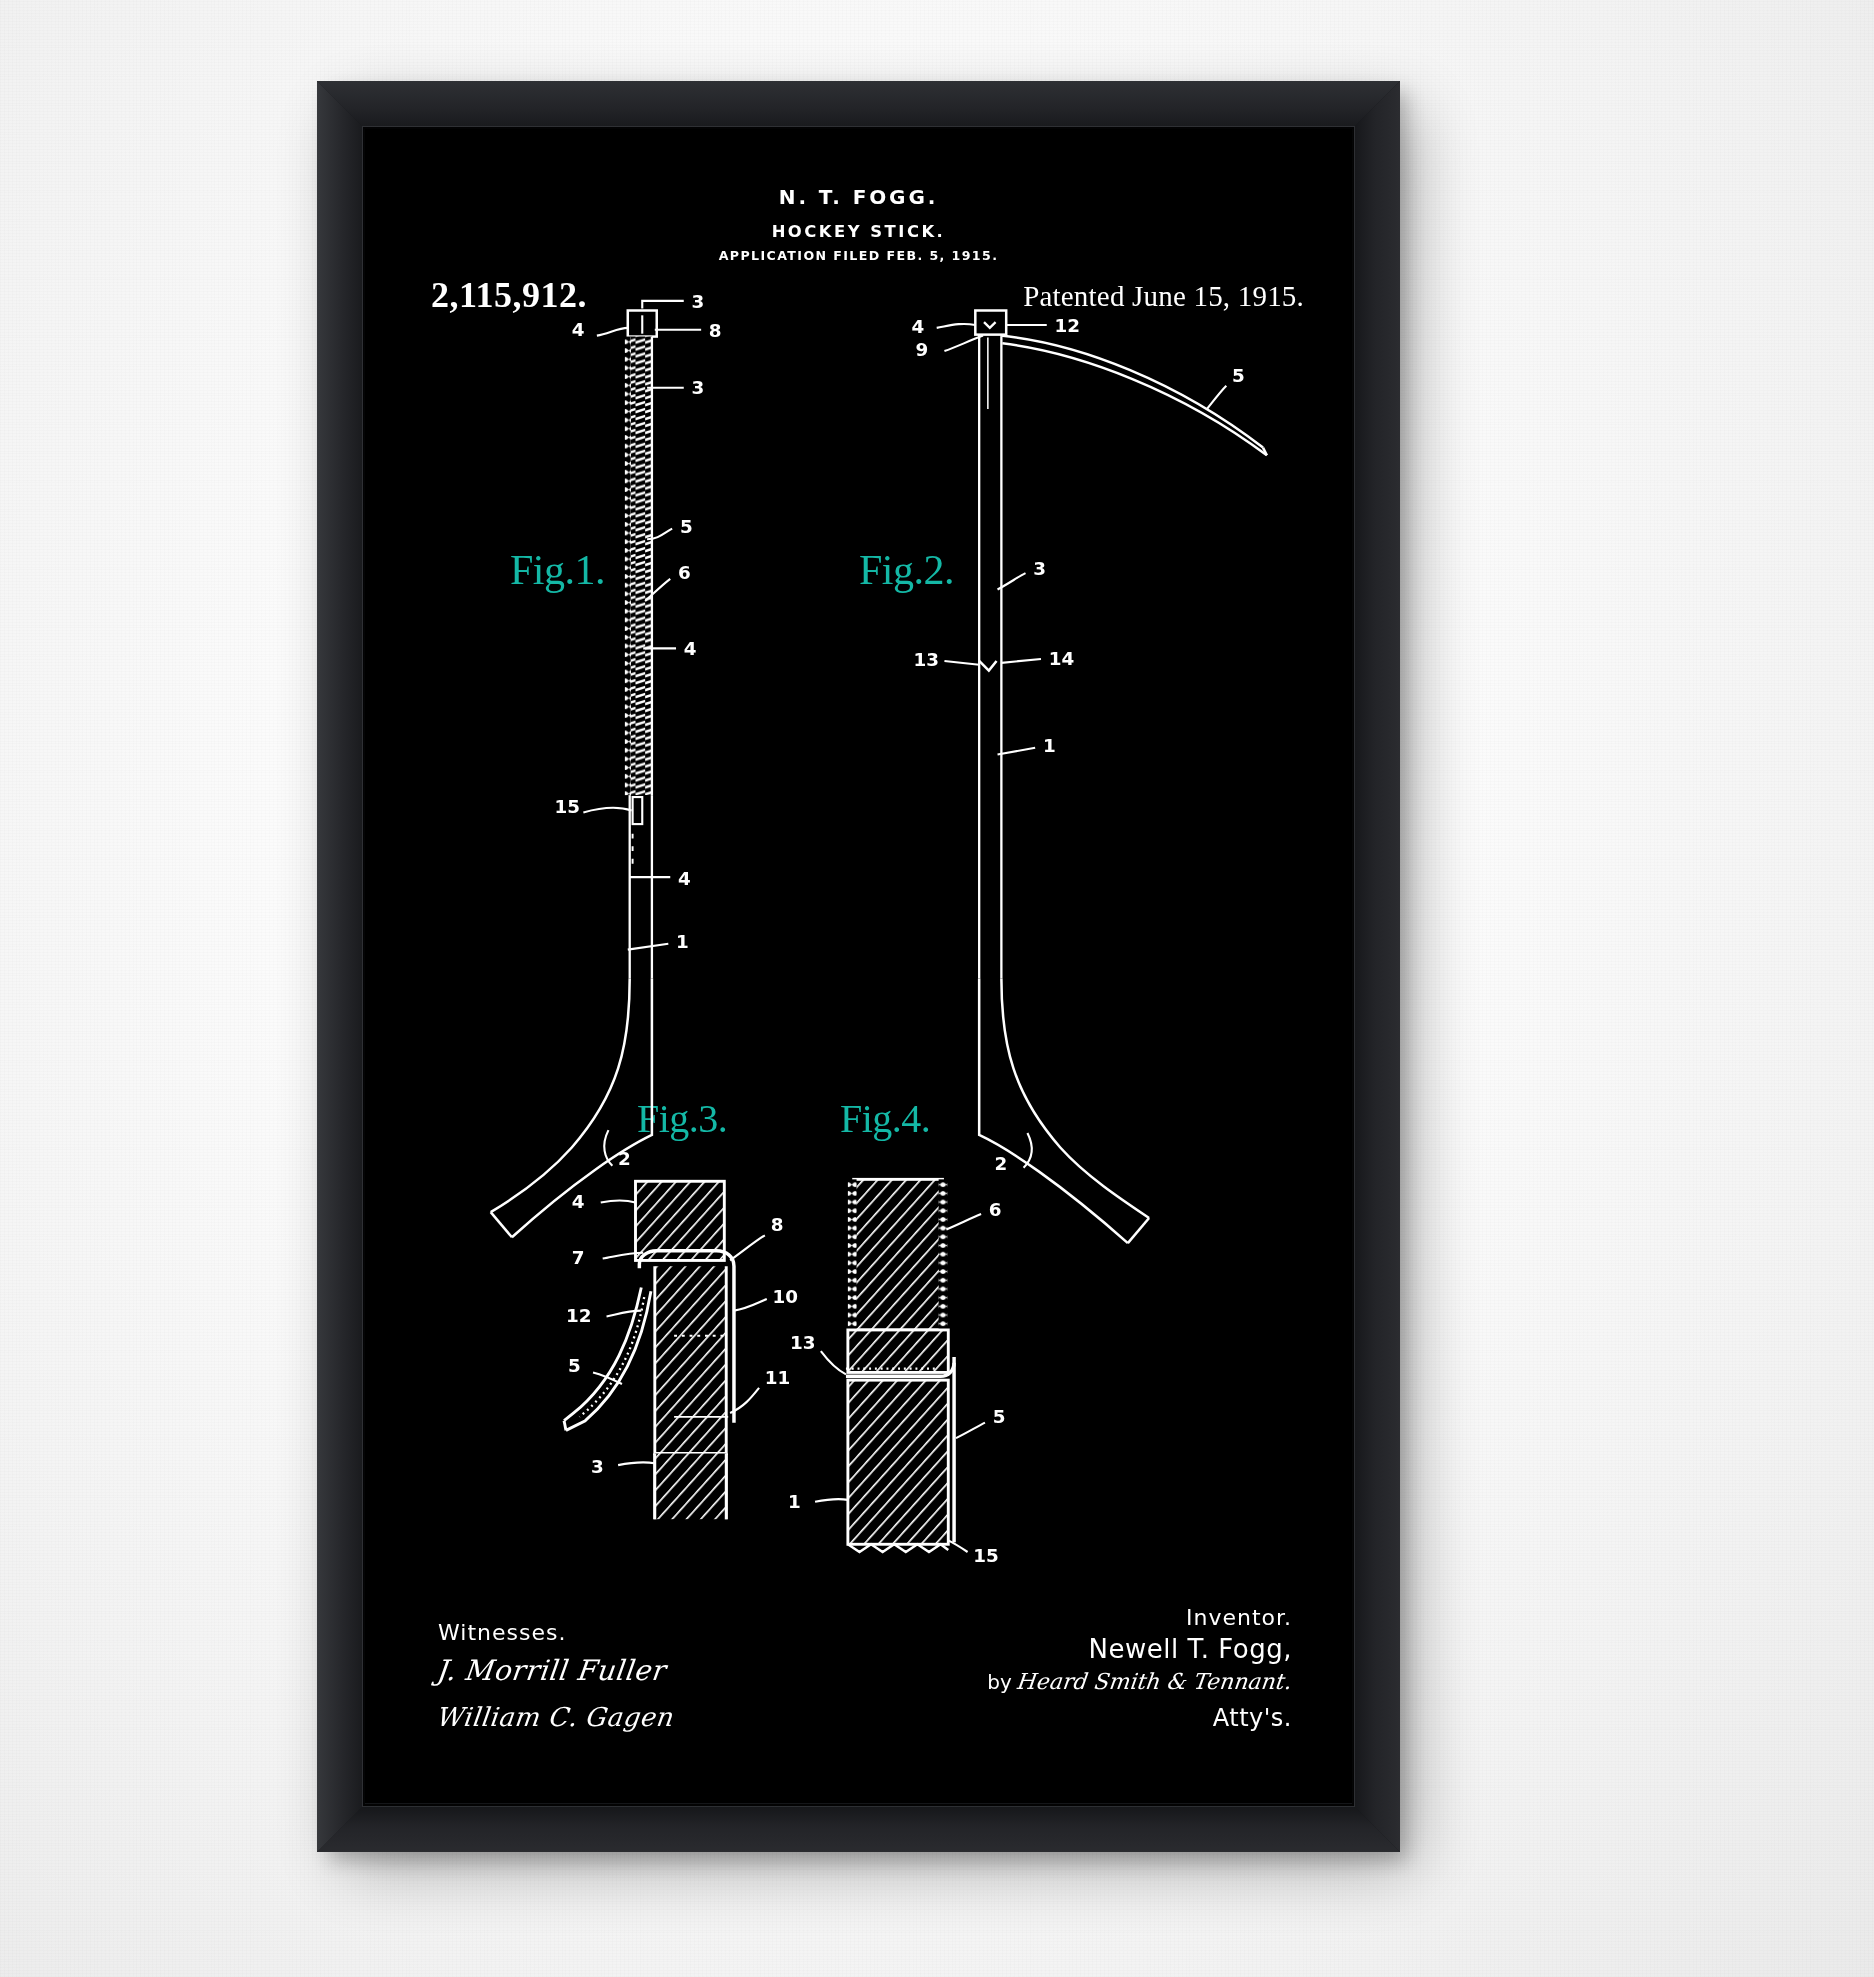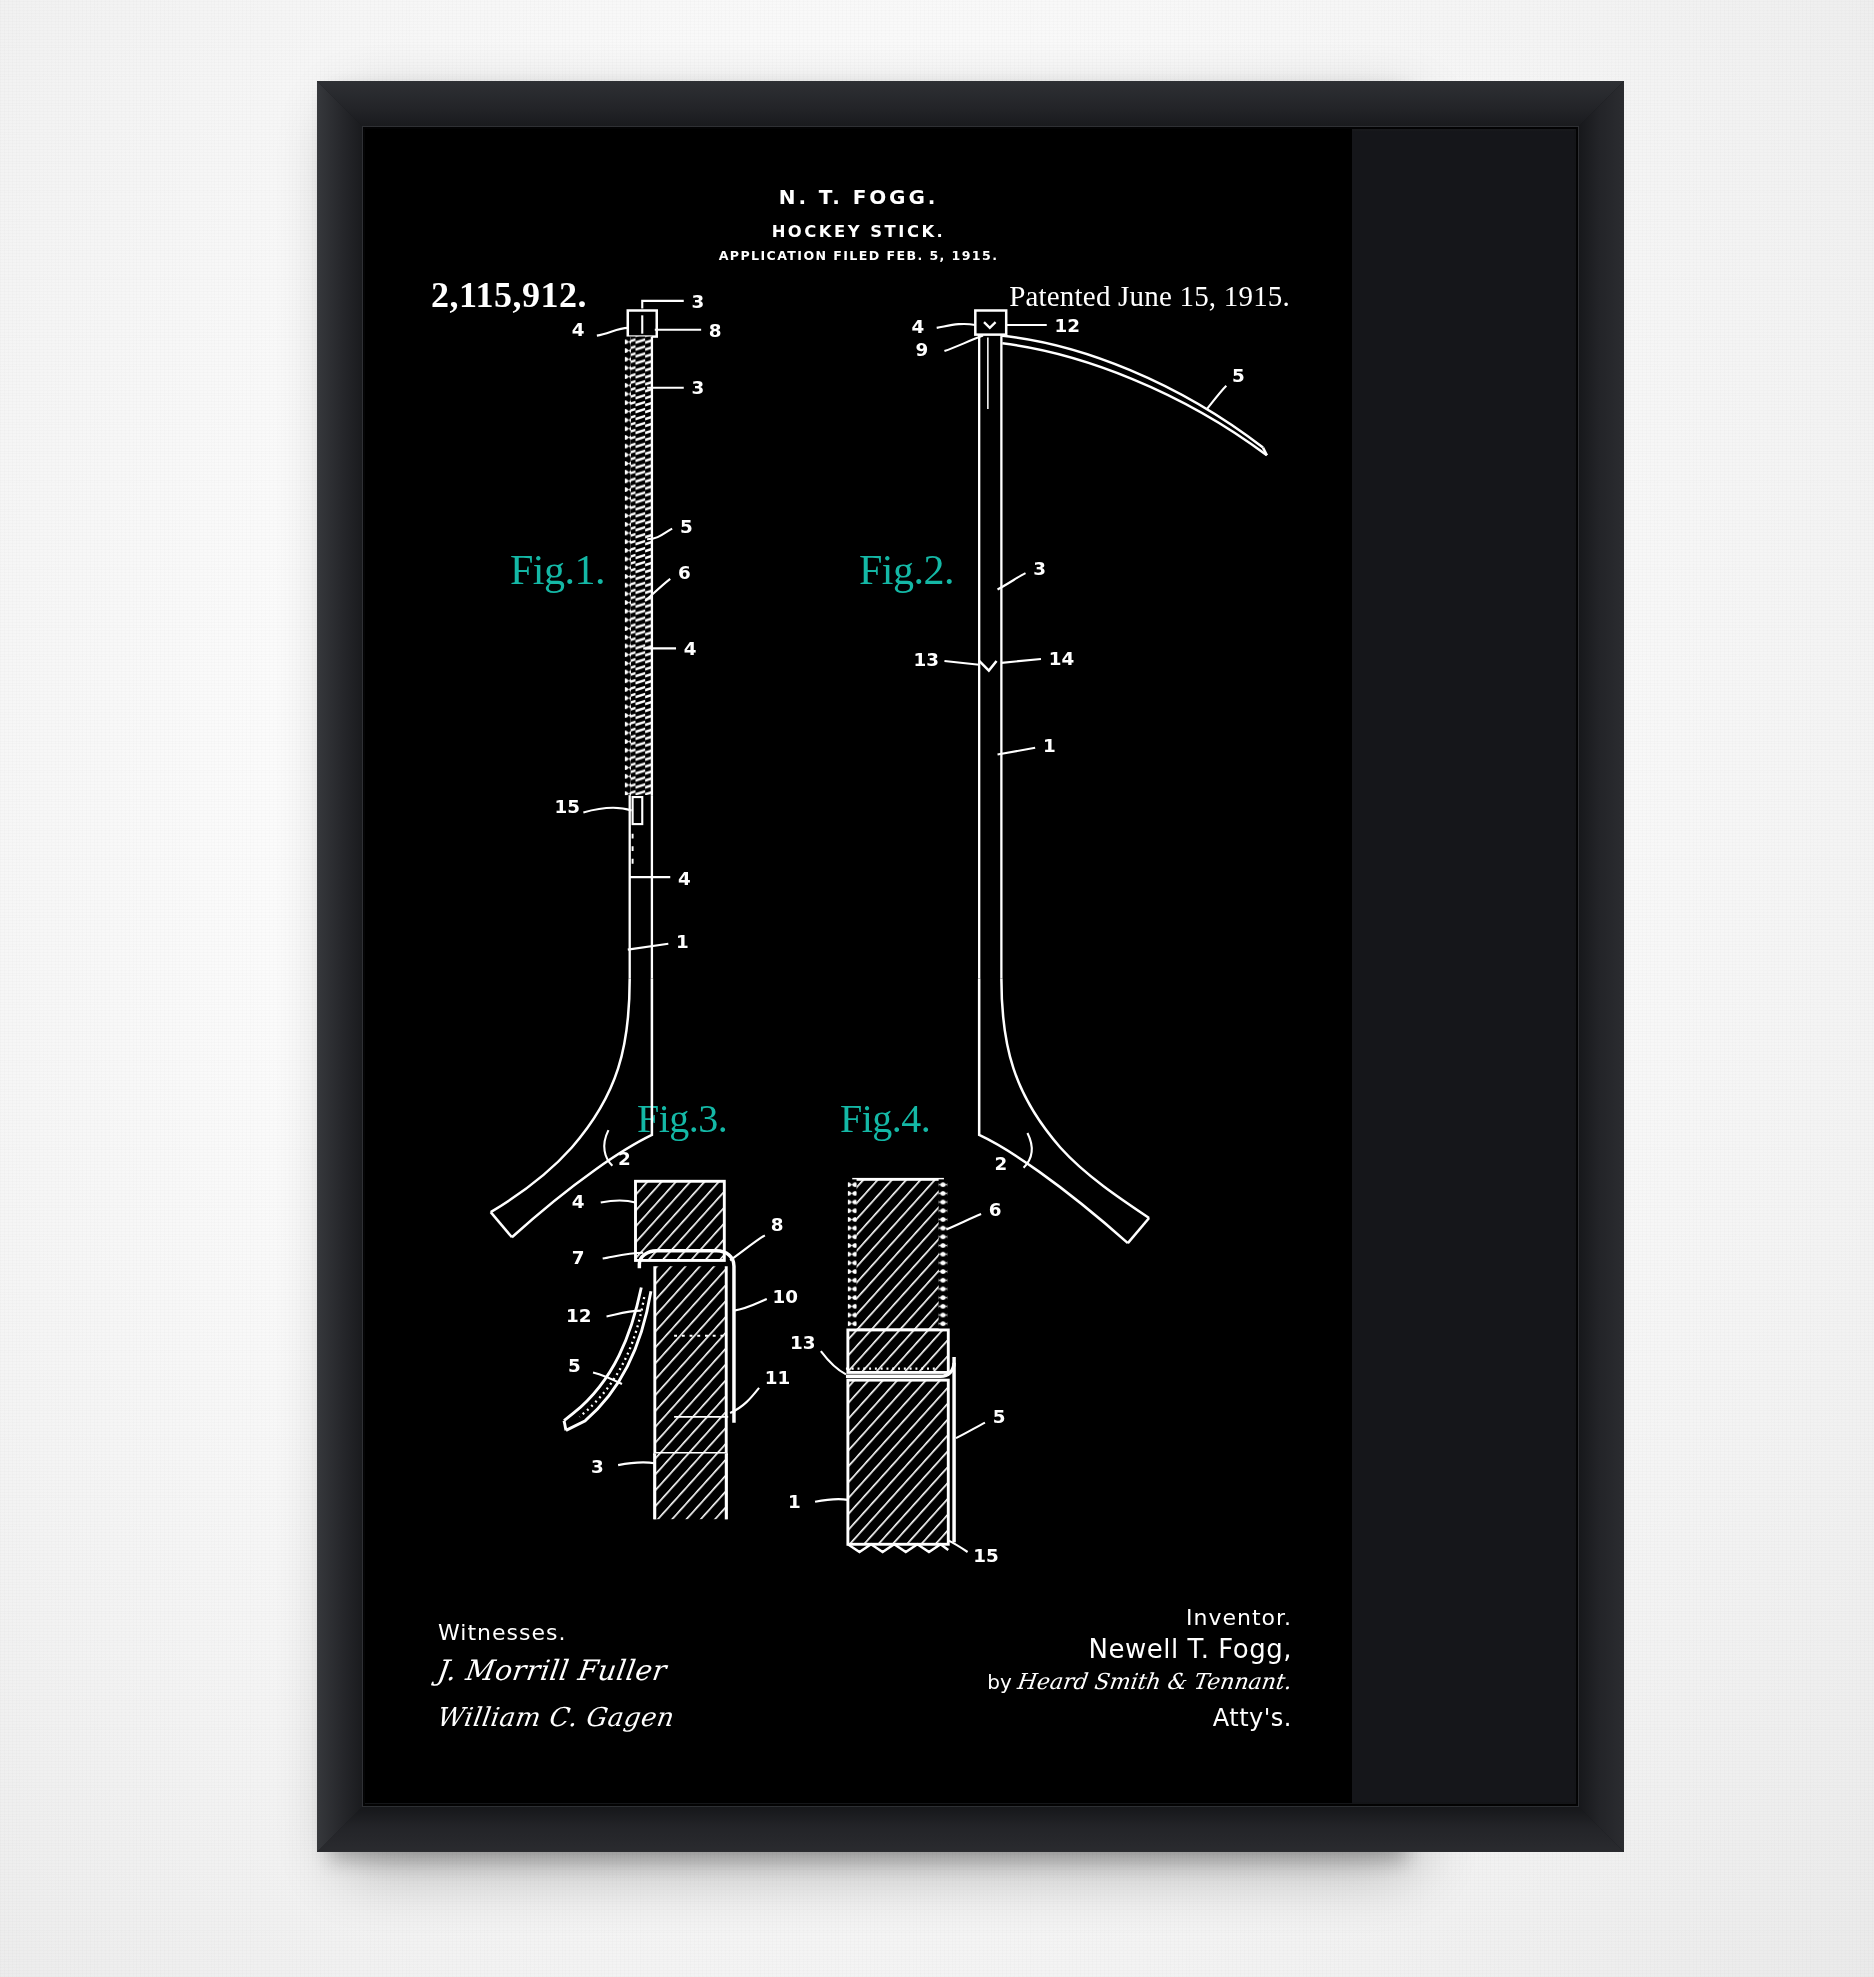--- a/index.html
+++ b/index.html
@@ -48,21 +48,21 @@
     opacity: 0.22;
     filter: blur(9.7px);
     transform: translate(4.8px, 6.8px);
   }
 
   
   #picture-frame {
     position: absolute;
     left: 317px;
     top: 81px;
-    width: 1307px;
+    width: 1083px;
     height: 1771px;
     background: #15161a;
   }
   
   .frame-face {
     position: absolute;
     pointer-events: none;
   }
   #frame-face-top {
     left: 0; top: 0; width: 100%; height: 50px;
@@ -134,21 +134,21 @@
     left: 66px;
     top: 145px;
     color: #fff;
     font-family: "Liberation Serif", serif;
     font-weight: bold;
     font-size: 36px;
     letter-spacing: 0.5px;
   }
   #patent-date {
     position: absolute;
-    right: 62px;
+    right: 48px;
     top: 151px;
     color: #fff;
     font-family: "Liberation Serif", serif;
     font-size: 29px;
     letter-spacing: 0.2px;
   }
 
   
   .fig-caption {
     position: absolute;

